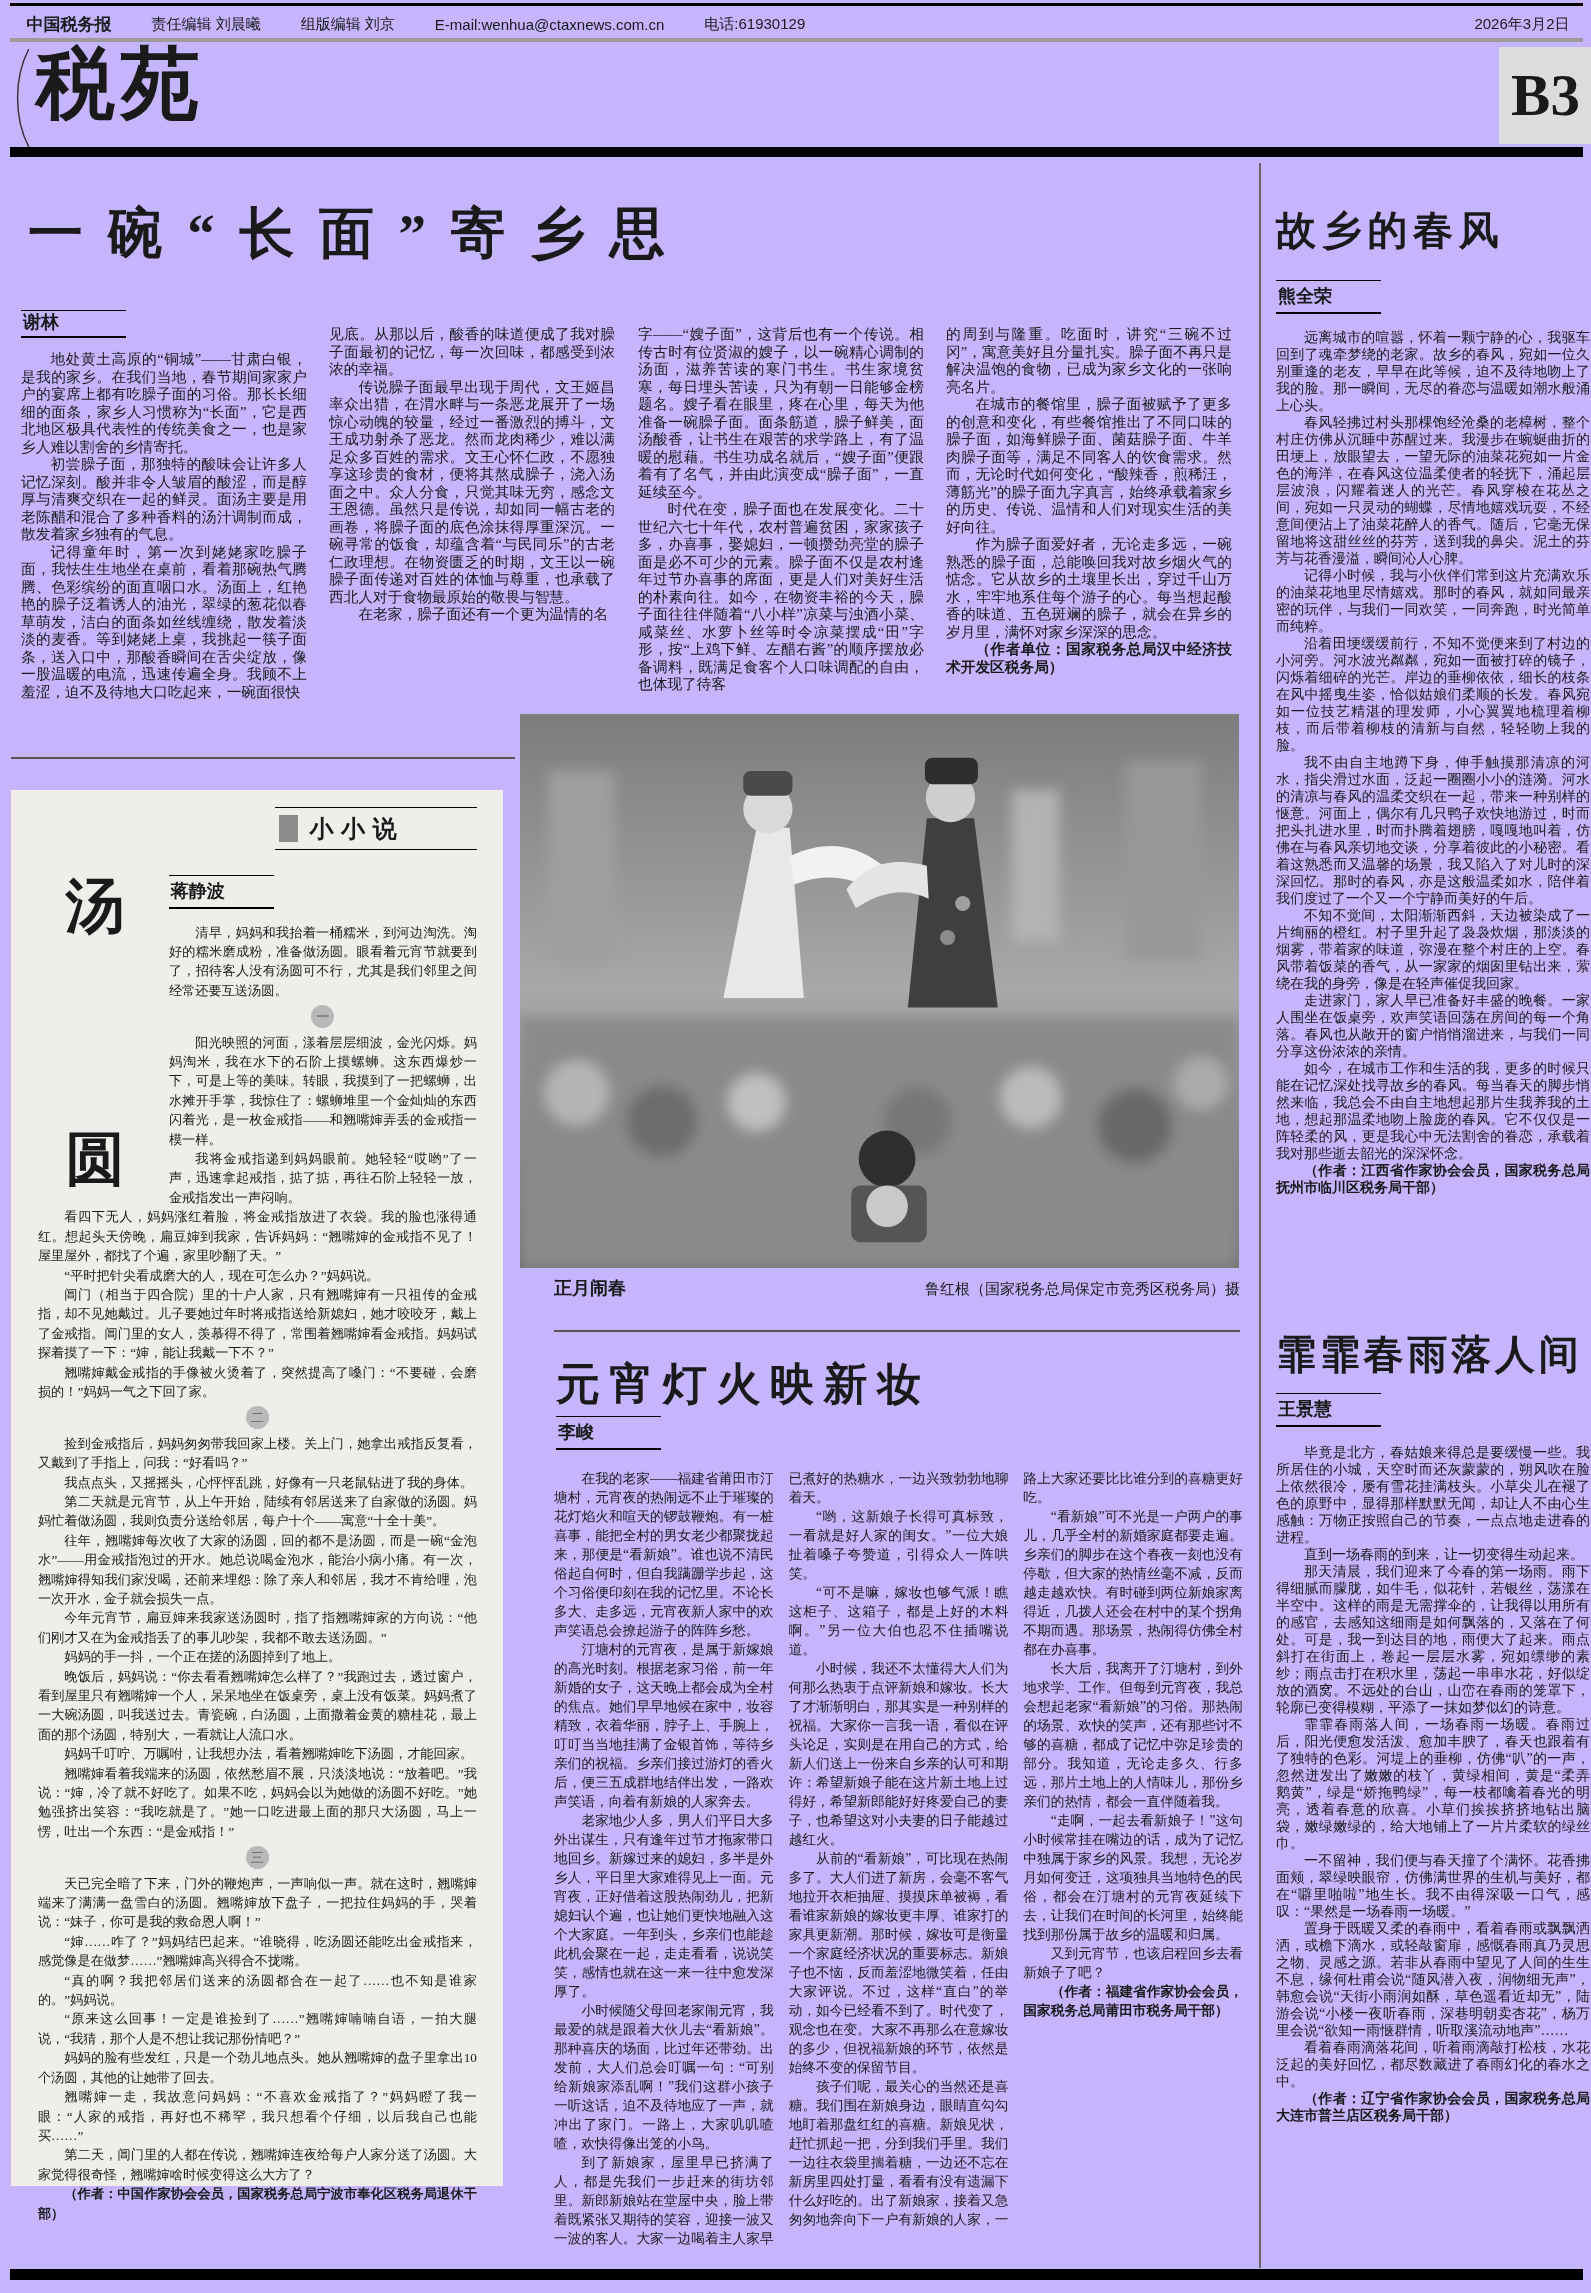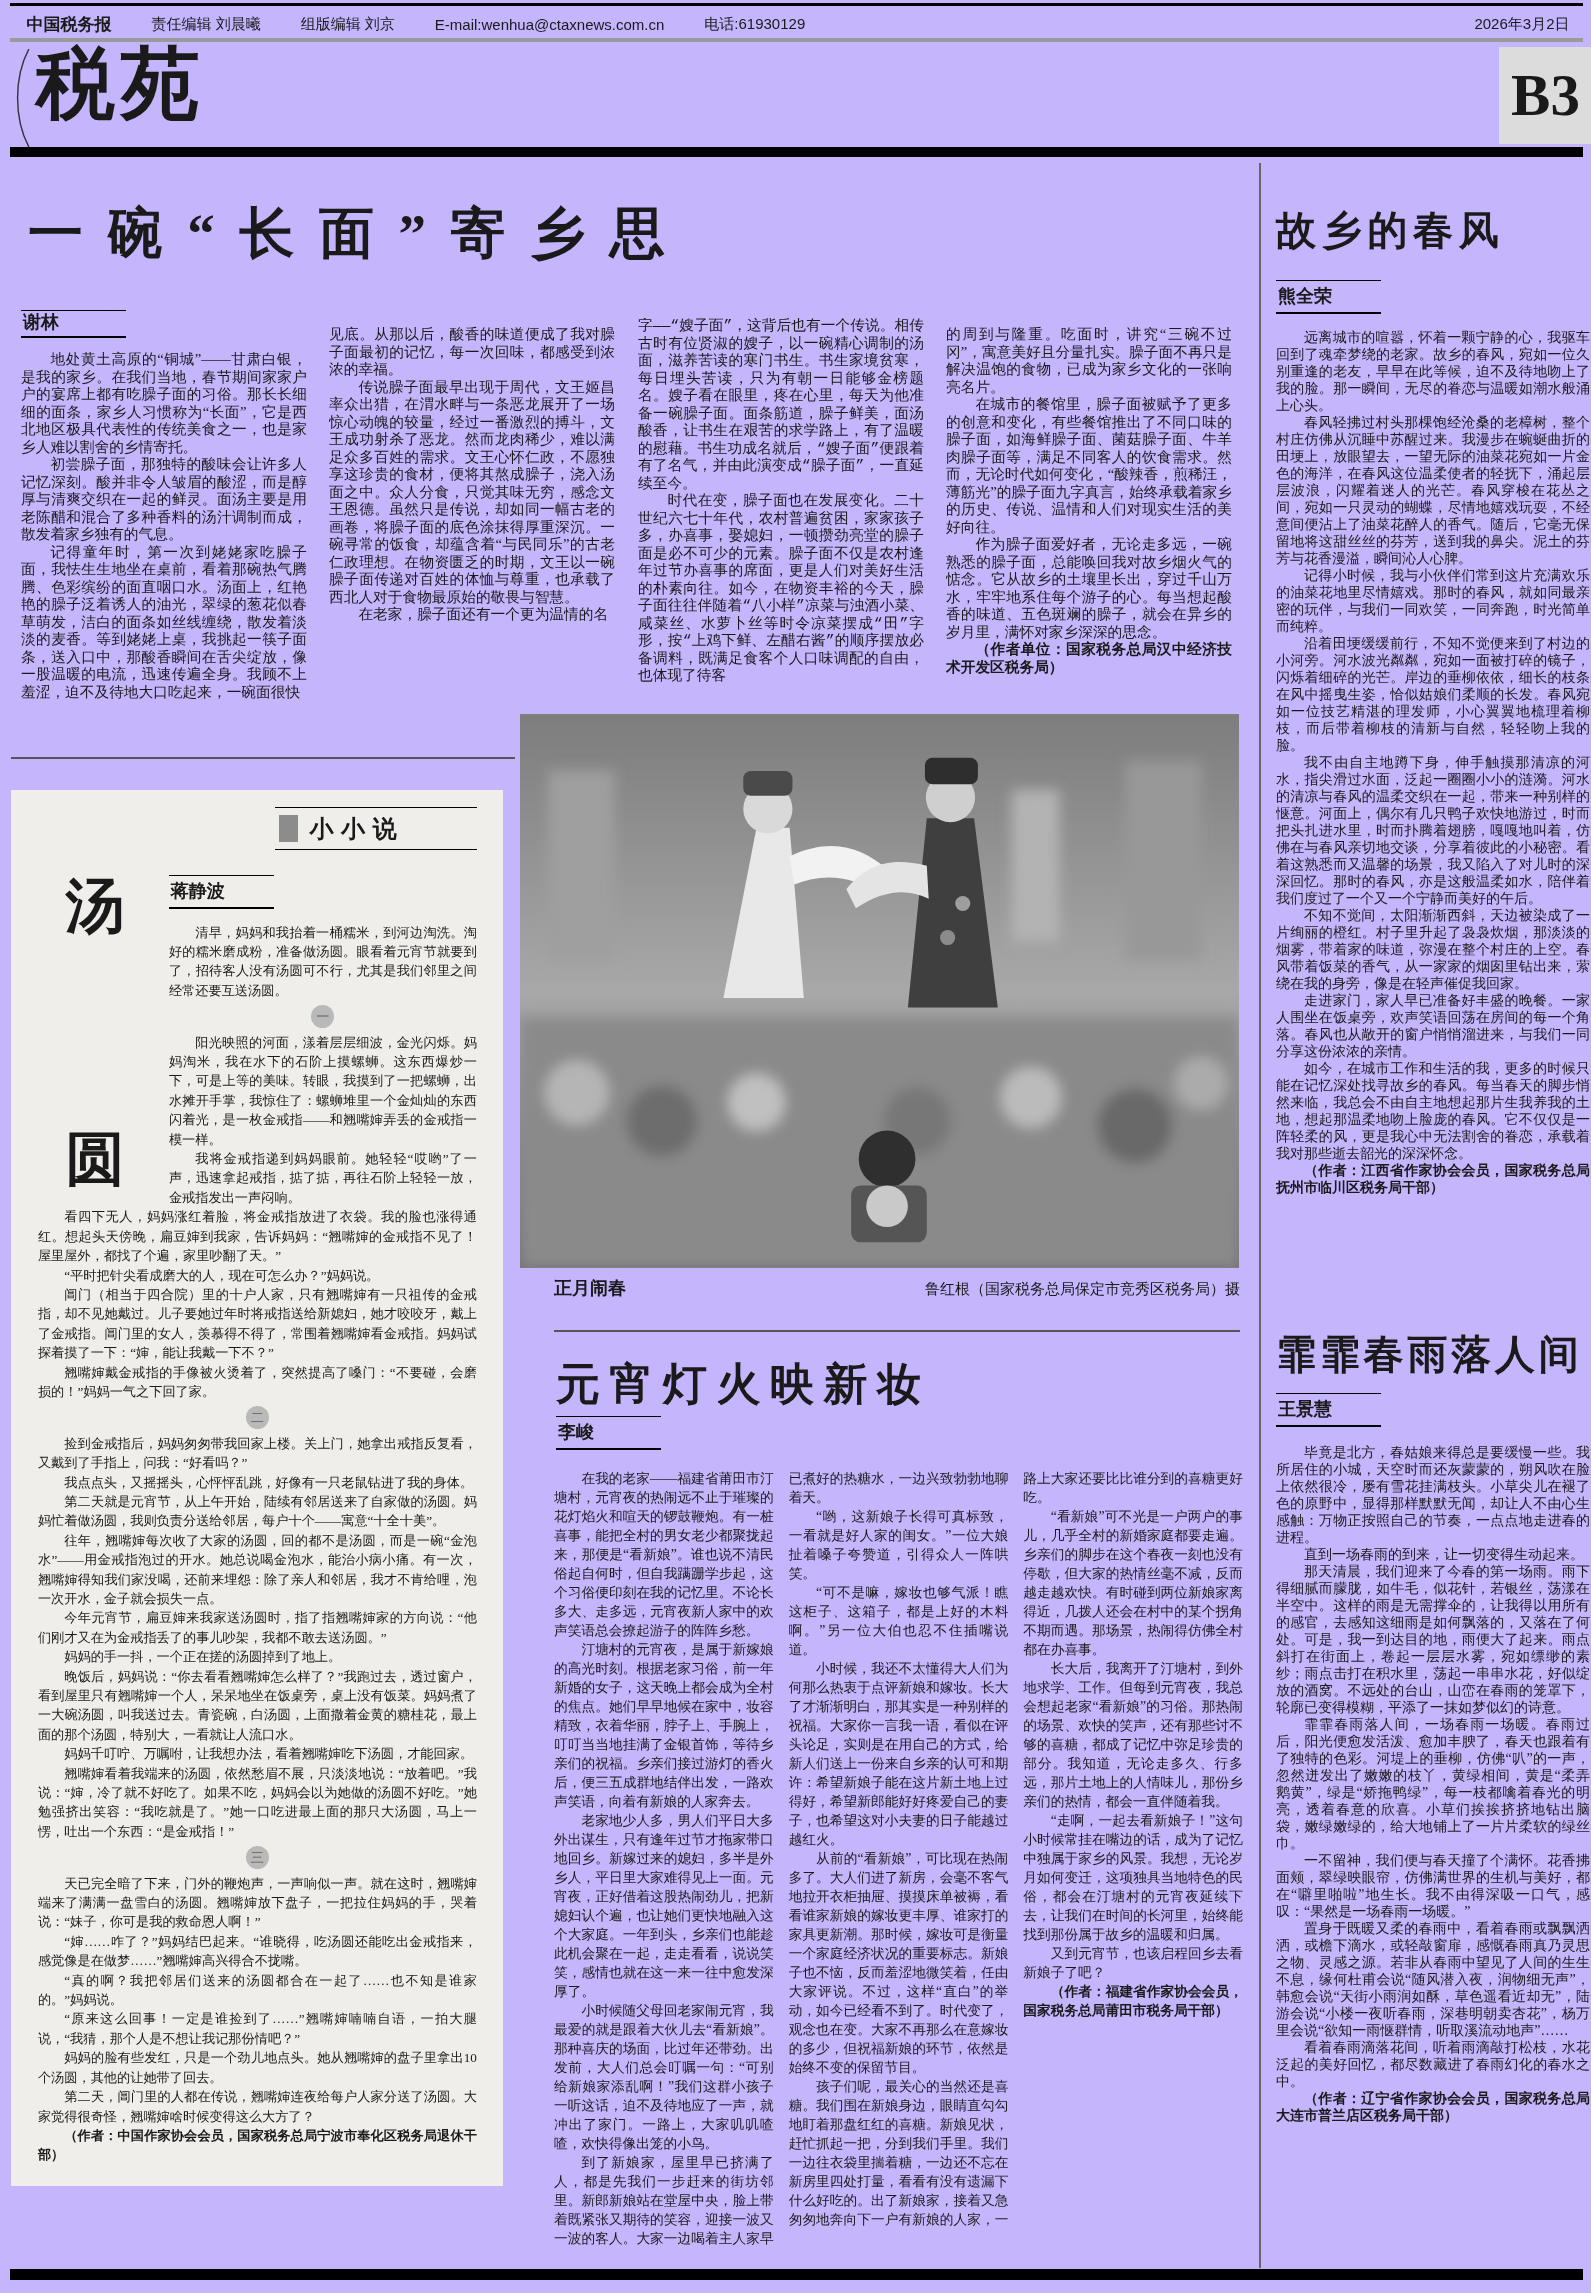--- a/index.html
+++ b/index.html
@@ -19,21 +19,21 @@
   #section-title{left:36px;top:45px;font-size:79px;font-weight:bold;letter-spacing:5.7px;line-height:1;}
   #page-no{left:1499px;top:47px;width:93px;height:97px;background:#dcdcdc;display:flex;align-items:center;justify-content:center;font-size:59px;font-weight:bold;}
   #rule-thick{left:9.5px;top:147px;width:1573px;height:10.4px;}
   
   #noodle-title{left:28px;top:197px;width:833px;font-size:55px;font-weight:bold;letter-spacing:24.6px;white-space:nowrap;}
   .byline{display:inline-block;border-top:1.9px solid #000;border-bottom:2.8px solid #000;padding:2.8px 13.2px 4.7px 1.9px;font-weight:bold;font-size:18px;min-width:90px;}
   .bodytext{font-size:14.7px;line-height:17.5px;overflow:hidden;}
   #noodle-c1{left:21px;top:310px;width:286px;height:437px;}
   #noodle-c1 .byline{margin-bottom:13.2px;}
   #noodle-c2{left:329px;top:326px;width:286px;height:426px;}
-  #noodle-c3{left:638px;top:318px;width:286px;height:380px;font-family:Liberation Mono, monospace;}
+  #noodle-c3{left:638px;top:326px;width:286px;height:380px;}
   #noodle-c4{left:946px;top:326px;width:286px;height:380px;}
   #rule-under12{left:11.4px;top:757px;width:504px;height:1.9px;background:#555;}
   
   #tangyuan-box{left:11.4px;top:790px;width:492px;height:1396px;background:#efeeea;padding:17px 26.5px;box-sizing:border-box;}
   #xiaoxiaoshuo{margin-left:auto;width:194px;border-top:1.9px solid #000;border-bottom:1.9px solid #000;display:flex;align-items:center;gap:11.4px;padding:4.7px 3.8px;}
   #xiaoxiaoshuo .sq{width:19px;height:26.5px;background:#8c8c8c;}
   #xiaoxiaoshuo .lbl{font-size:24px;letter-spacing:7.6px;font-weight:bold;}
   #tangyuan-titleblock{float:left;width:95px;height:312px;margin:26.5px 26.5px 5.7px 9.5px;display:flex;flex-direction:column;justify-content:space-between;align-items:center;}
   #tangyuan-titleblock .tchar{font-size:59px;font-weight:bold;line-height:1;}
   #tangyuan-byline{margin:24.6px 0 13.2px 0;}
@@ -139,20 +139,21 @@
         <p class="para ind">妈妈的手一抖，一个正在搓的汤圆掉到了地上。</p>
         <p class="para ind">晚饭后，妈妈说：“你去看看翘嘴婶怎么样了？”我跑过去，透过窗户，看到屋里只有翘嘴婶一个人，呆呆地坐在饭桌旁，桌上没有饭菜。妈妈煮了一大碗汤圆，叫我送过去。青瓷碗，白汤圆，上面撒着金黄的糖桂花，最上面的那个汤圆，特别大，一看就让人流口水。</p>
         <p class="para ind">妈妈千叮咛、万嘱咐，让我想办法，看着翘嘴婶吃下汤圆，才能回家。</p>
         <p class="para ind">翘嘴婶看着我端来的汤圆，依然愁眉不展，只淡淡地说：“放着吧。”我说：“婶，冷了就不好吃了。如果不吃，妈妈会以为她做的汤圆不好吃。”她勉强挤出笑容：“我吃就是了。”她一口吃进最上面的那只大汤圆，马上一愣，吐出一个东西：“是金戒指！”</p>
         <p class="orn"><span>三</span></p>
         <p class="para ind">天已完全暗了下来，门外的鞭炮声，一声响似一声。就在这时，翘嘴婶端来了满满一盘雪白的汤圆。翘嘴婶放下盘子，一把拉住妈妈的手，哭着说：“妹子，你可是我的救命恩人啊！”</p>
         <p class="para ind">“婶……咋了？”妈妈结巴起来。“谁晓得，吃汤圆还能吃出金戒指来，感觉像是在做梦……”翘嘴婶高兴得合不拢嘴。</p>
         <p class="para ind">“真的啊？我把邻居们送来的汤圆都合在一起了……也不知是谁家的。”妈妈说。</p>
         <p class="para ind">“原来这么回事！一定是谁捡到了……”翘嘴婶喃喃自语，一拍大腿说，“我猜，那个人是不想让我记那份情吧？”</p>
         <p class="para ind">妈妈的脸有些发红，只是一个劲儿地点头。她从翘嘴婶的盘子里拿出10个汤圆，其他的让她带了回去。</p>
+        <p class="para ind">翘嘴婶一走，我故意问妈妈：“不喜欢金戒指了？”妈妈瞪了我一眼：“人家的戒指，再好也不稀罕，我只想看个仔细，以后我自己也能买……”</p>
         <p class="para ind">第二天，阊门里的人都在传说，翘嘴婶连夜给每户人家分送了汤圆。大家觉得很奇怪，翘嘴婶啥时候变得这么大方了？</p>
         <p class="para ind bold">（作者：中国作家协会会员，国家税务总局宁波市奉化区税务局退休干部）</p>
       </div>
   </div>
 
   <div class="abs" id="photo">
     <svg width="719" height="554" viewBox="0 0 760 585">
       <defs>
         <linearGradient id="bgg" x1="0" y1="0" x2="0" y2="1">
           <stop offset="0" stop-color="#7d7d7d"></stop>

